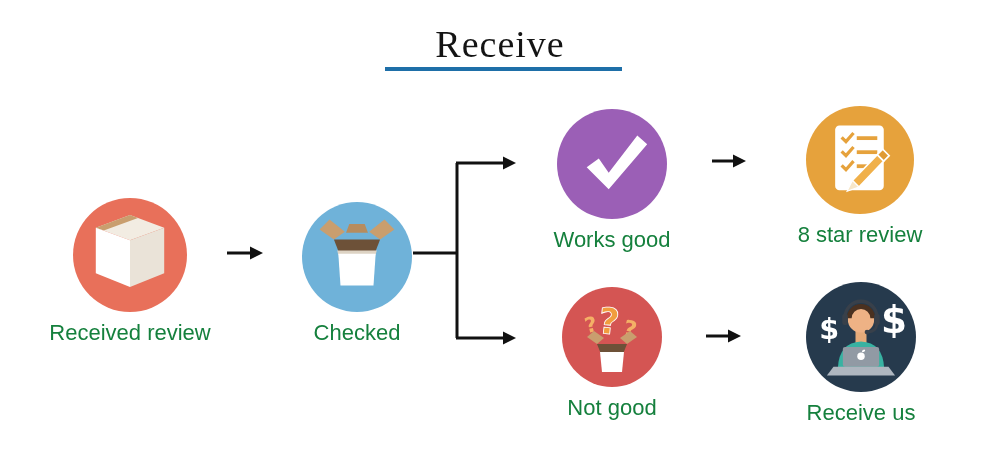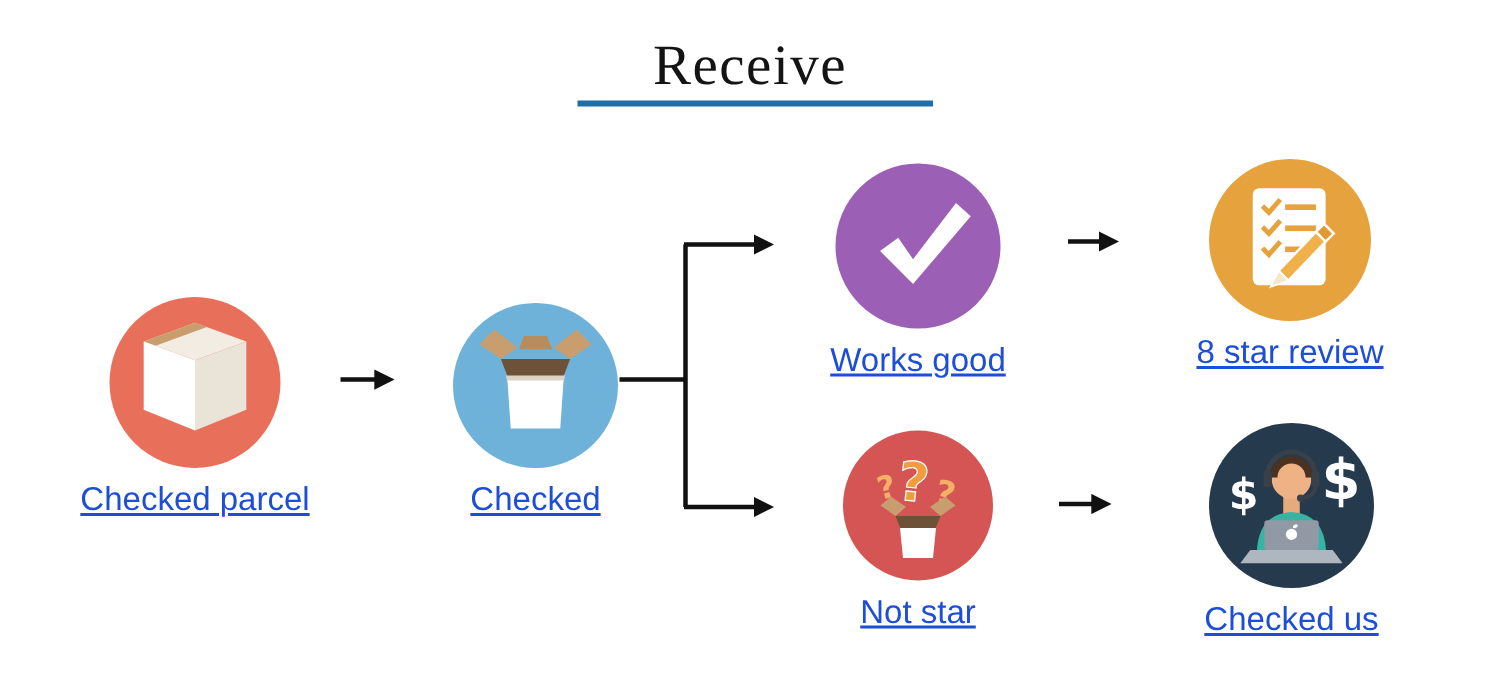--- a/index.html
+++ b/index.html
@@ -48,23 +48,22 @@
     position: relative;
   }
   .circle svg { display: block; width: 100%; height: 100%; }
   .label {
     position: absolute;
     top: calc(100% + 8px);
     left: 50%;
     transform: translateX(-50%);
     white-space: nowrap;
     font-size: 22px;
-    color: #1d4ed8;
+    color: #15803d;
     text-align: center;
-    text-decoration: underline;
   }
 </style>
 </head>
 <body>
 
 <div class="canvas">
 
   <div class="title">Receive</div>
   <div class="title-underline" style="background: rgb(30, 111, 168);"></div>
 
@@ -87,21 +86,21 @@
 
   <div class="node" style="left:73px; top:198px; width:114px; height:114px;">
     <div class="circle" style="background: rgb(232, 112, 90);">
       <svg viewBox="0 0 100 100" aria-hidden="true">
         <polygon points="50,15 80,26 50,37 20,26" fill="#f2ece2"></polygon>
         <polygon points="50,15 57,17.5 27,28.5 20,26" fill="#c99e6e"></polygon>
         <polygon points="20,26 50,37 50,78 20,66" fill="#ffffff"></polygon>
         <polygon points="80,26 50,37 50,78 80,66" fill="#eae3d8"></polygon>
       </svg>
     </div>
-    <div class="label">Checked parcel</div>
+    <div class="label">Received review</div>
   </div>
 
   <div class="node" style="left:302px; top:202px; width:110px; height:110px;">
     <div class="circle" style="background: rgb(111, 178, 217);">
       <svg viewBox="0 0 100 100" aria-hidden="true">
         <polygon points="29,34 71,34 66,47 34,47" fill="#6d5138"></polygon>
         <polygon points="40,28 60,28 57,20 43,20" fill="#b78c5e"></polygon>
         <polygon points="29,34 16,25 25,16 39,27" fill="#c99e6e"></polygon>
         <polygon points="71,34 84,25 75,16 61,27" fill="#c99e6e"></polygon>
         <polygon points="32,44 68,44 67,48 33,48" fill="#ddd3c4"></polygon>
@@ -143,21 +142,21 @@
       <svg viewBox="0 0 100 100" aria-hidden="true">
         <text x="47" y="47" font-size="36" font-weight="bold" fill="#f19d3e" stroke="#ffffff" stroke-width="0.8" text-anchor="middle" font-family="DejaVu Sans, sans-serif" transform="rotate(6 47 35)">?</text>
         <text x="29" y="45" font-size="21" font-weight="bold" fill="#f4b066" text-anchor="middle" font-family="DejaVu Sans, sans-serif" transform="rotate(-14 29 38)">?</text>
         <text x="68" y="50" font-size="23" font-weight="bold" fill="#f4b066" text-anchor="middle" font-family="DejaVu Sans, sans-serif" transform="rotate(14 68 42)">?</text>
         <polygon points="35,57 65,57 61,67 39,67" fill="#6d5138"></polygon>
         <polygon points="35,57 25,50 32,44 42,51" fill="#c99e6e"></polygon>
         <polygon points="65,57 75,50 68,44 58,51" fill="#c99e6e"></polygon>
         <polygon points="38,65 62,65 60,85 40,85" fill="#ffffff"></polygon>
       </svg>
     </div>
-    <div class="label">Not star</div>
+    <div class="label">Not good</div>
   </div>
 
   <div class="node" style="left:806px; top:282px; width:110px; height:110px;">
     <div class="circle" style="background: rgb(38, 58, 77);">
       <svg viewBox="0 0 100 100" aria-hidden="true">
         <text x="21" y="52" font-size="26" font-weight="bold" fill="#ffffff" text-anchor="middle" font-family="DejaVu Sans, sans-serif">$</text>
         <text x="80" y="46" font-size="34" font-weight="bold" fill="#ffffff" text-anchor="middle" font-family="DejaVu Sans, sans-serif">$</text>
         <rect x="45" y="42" width="10" height="14" fill="#e6ab7a"></rect>
         <circle cx="50" cy="34" r="12" fill="#eeb285"></circle>
         <path d="M37 33 A13 13 0 0 1 63 33 L58.5 33 A8.5 8.5 0 0 0 41.5 33 Z" fill="#4a3120"></path>
@@ -166,16 +165,16 @@
         <rect x="62" y="29" width="5" height="10" rx="2" fill="#38404a"></rect>
         <path d="M64.5 38 Q64 45 56 45.5" stroke="#38404a" stroke-width="2.5" fill="none"></path>
         <circle cx="55.5" cy="45.5" r="2.2" fill="#38404a"></circle>
         <path d="M29 78 Q30 55 50 54 Q70 55 71 78 Z" fill="#38b2a2"></path>
         <rect x="33.5" y="59" width="33" height="18" rx="2" fill="#919aa4"></rect>
         <circle cx="50" cy="67.5" r="3.4" fill="#ffffff"></circle>
         <ellipse cx="52.3" cy="62.6" rx="1.6" ry="1" fill="#ffffff" transform="rotate(-30 52.3 62.6)"></ellipse>
         <polygon points="25,77 75,77 81,85 19,85" fill="#aeb6bf"></polygon>
       </svg>
     </div>
-    <div class="label">Checked us</div>
+    <div class="label">Receive us</div>
   </div>
 
 </div>
 
 </body></html>

